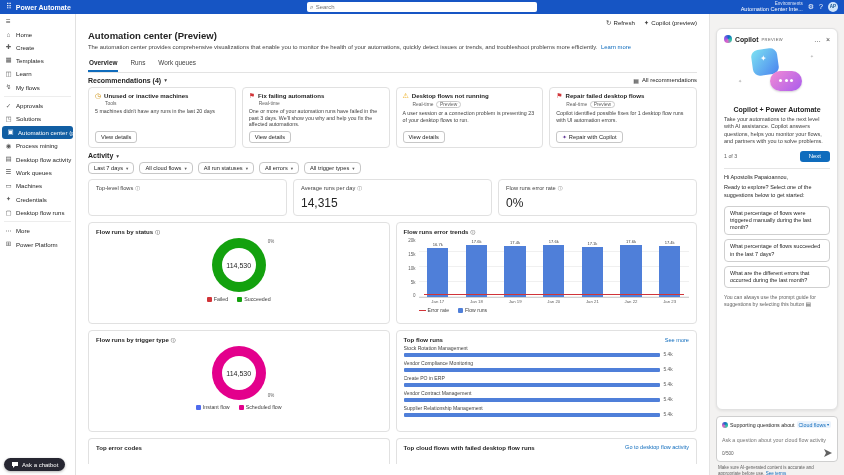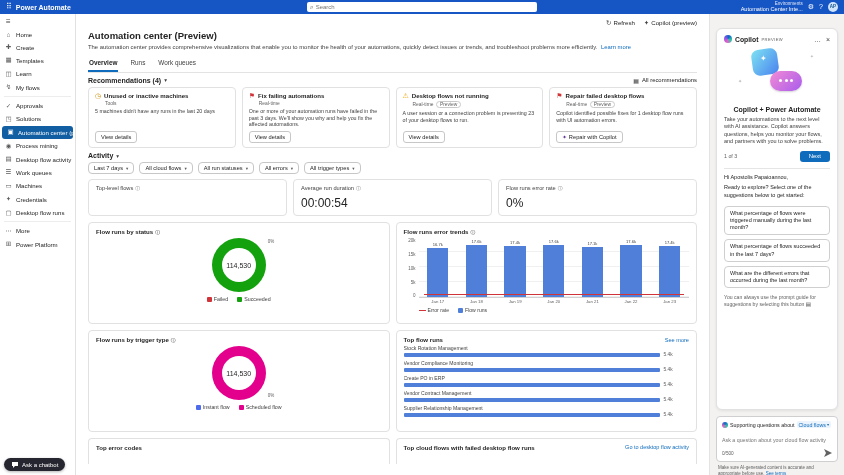--- a/index.html
+++ b/index.html
@@ -407,24 +407,24 @@
 
     <div class="metrics">
       <div class="metric-card">
         <div class="m-label">
             <span>Top-level flows</span>
             <span class="m-info">ⓘ</span>
           </div>
       </div>
       <div class="metric-card">
         <div class="m-label">
-            <span>Average run duration</span>
+            <span>Average runs per day</span>
             <span class="m-info">ⓘ</span>
           </div>
-        <div class="m-value">00:00:54</div>
+        <div class="m-value">14,315</div>
       </div>
       <div class="metric-card">
         <div class="m-label">
             <span>Flow runs error rate</span>
             <span class="m-info">ⓘ</span>
           </div>
         <div class="m-value">0%</div>
       </div>
     </div>
 

